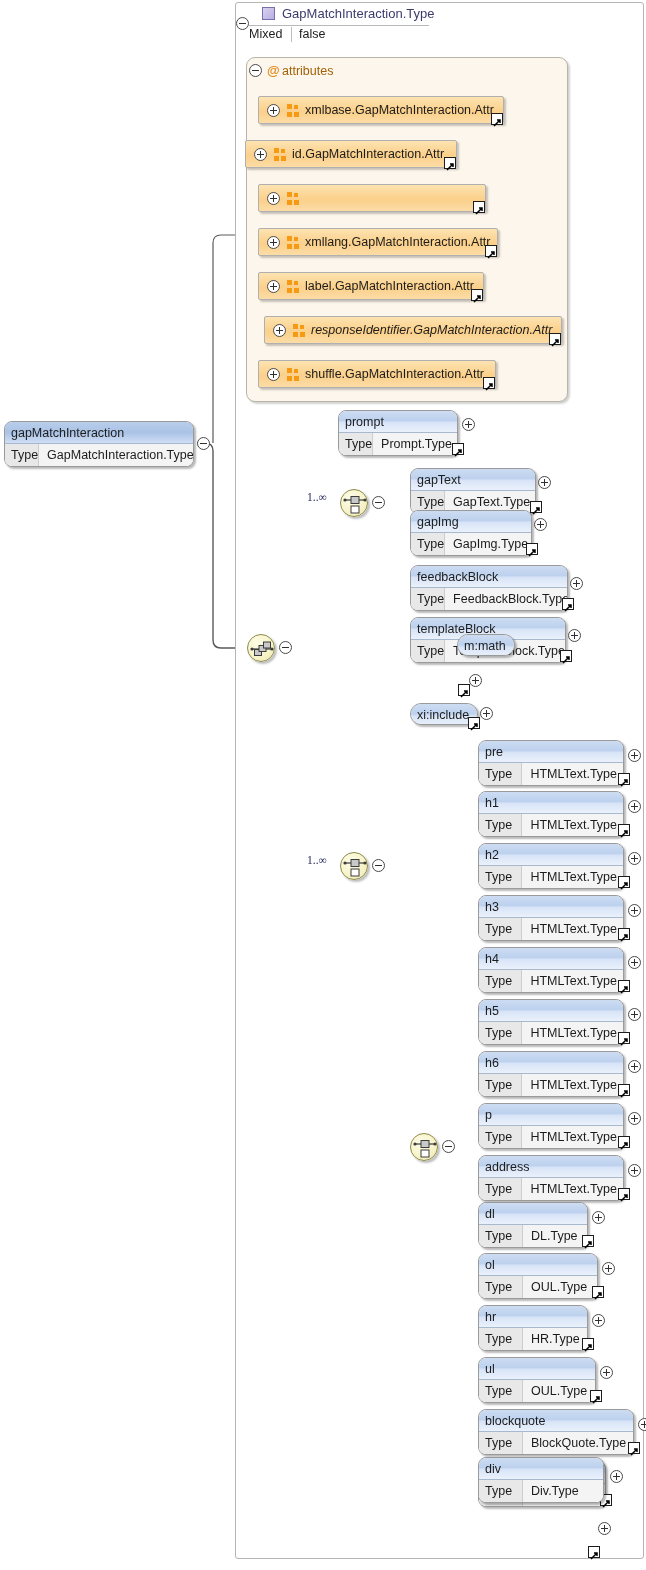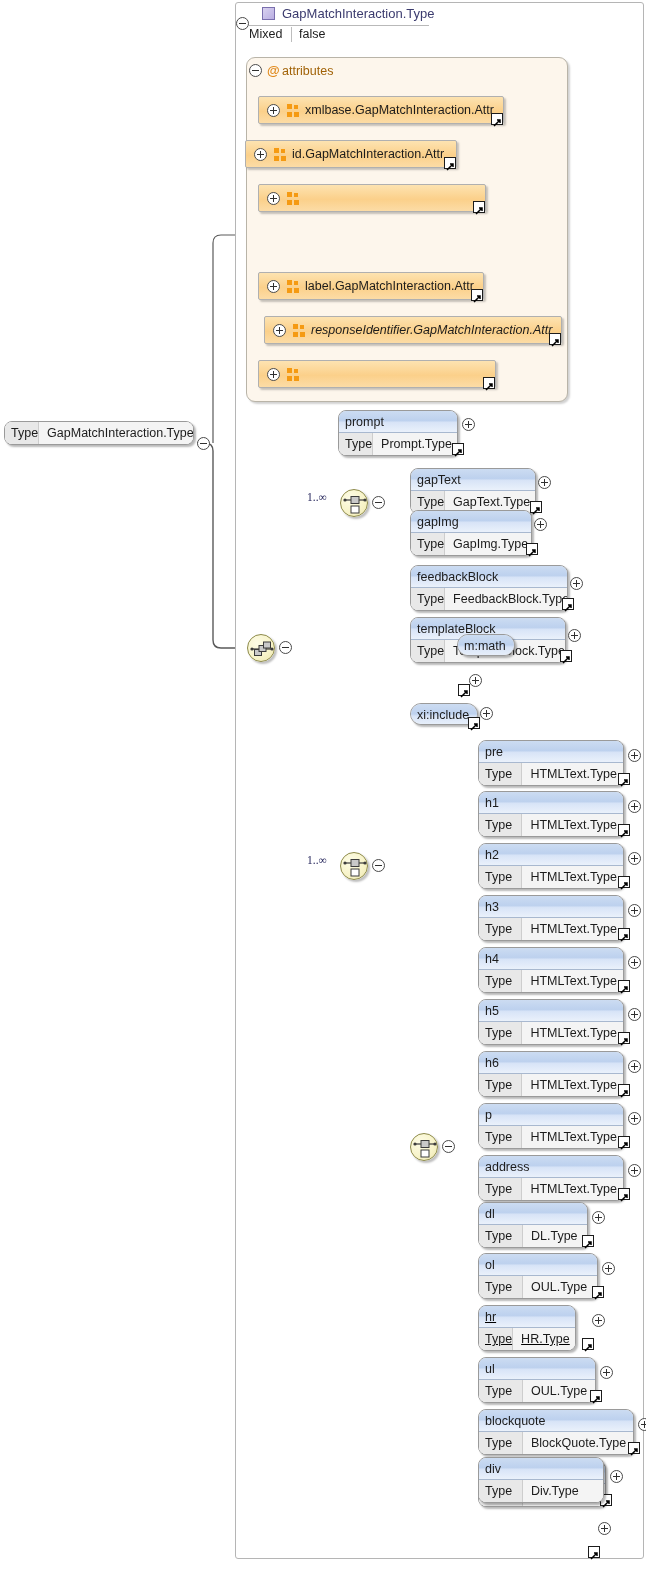--- a/index.html
+++ b/index.html
@@ -314,20 +314,35 @@
       <rect x="0" y="8" width="5" height="5" fill="#f59a12"></rect>
         <rect x="7" y="8" width="5" height="5" fill="#f59a12"></rect>
     </svg>
     <span class="extref" style="left:214px; top:16px;">
       <svg width="10" height="10" viewBox="0 0 10 10">
           <path d="M2 8 L8 2 M5 2 H8 V5" stroke="#000" fill="none" stroke-width="1.5"></path>
         </svg>
     </span>
   </div>
 
+  <div class="abox" style="left:258px; top:228px; width:240px;">
+    <div class="toggle plus" style="left:8px; top:7px;"></div>
+    <svg width="14" height="14" style="position:absolute;left:28px;top:7px;">
+      <rect x="0" y="0" width="5" height="5" fill="#f59a12"></rect>
+        <rect x="7" y="1" width="4" height="4" fill="#f59a12"></rect>
+      <rect x="0" y="8" width="5" height="5" fill="#f59a12"></rect>
+        <rect x="7" y="8" width="5" height="5" fill="#f59a12"></rect>
+    </svg>
+    <span class="alabel">xmllang.GapMatchInteraction.Attr</span>
+    <span class="extref" style="left:226px; top:16px;">
+      <svg width="10" height="10" viewBox="0 0 10 10">
+          <path d="M2 8 L8 2 M5 2 H8 V5" stroke="#000" fill="none" stroke-width="1.5"></path>
+        </svg>
+    </span>
+  </div>
 
   <div class="abox" style="left:258px; top:272px; width:226px;">
     <div class="toggle plus" style="left:8px; top:7px;"></div>
     <svg width="14" height="14" style="position:absolute;left:28px;top:7px;">
       <rect x="0" y="0" width="5" height="5" fill="#f59a12"></rect>
         <rect x="7" y="1" width="4" height="4" fill="#f59a12"></rect>
       <rect x="0" y="8" width="5" height="5" fill="#f59a12"></rect>
         <rect x="7" y="8" width="5" height="5" fill="#f59a12"></rect>
     </svg>
     <span class="alabel">label.GapMatchInteraction.Attr</span>
@@ -355,28 +370,30 @@
   </div>
 
   <div class="abox" style="left:258px; top:360px; width:238px;">
     <div class="toggle plus" style="left:8px; top:7px;"></div>
     <svg width="14" height="14" style="position:absolute;left:28px;top:7px;">
       <rect x="0" y="0" width="5" height="5" fill="#f59a12"></rect>
         <rect x="7" y="1" width="4" height="4" fill="#f59a12"></rect>
       <rect x="0" y="8" width="5" height="5" fill="#f59a12"></rect>
         <rect x="7" y="8" width="5" height="5" fill="#f59a12"></rect>
     </svg>
+    <span class="alabel">shuffle.GapMatchInteraction.Attr</span>
     <span class="extref" style="left:224px; top:16px;">
       <svg width="10" height="10" viewBox="0 0 10 10">
           <path d="M2 8 L8 2 M5 2 H8 V5" stroke="#000" fill="none" stroke-width="1.5"></path>
         </svg>
     </span>
   </div>
 
   <div class="ebox root" style="left:4px; top:421px; width:190px;">
+    <div class="nm">gapMatchInteraction</div>
     <div class="tr">
       <div class="tl">Type</div>
       <div class="tv">GapMatchInteraction.Type</div>
     </div>
   </div>
   <div class="toggle" style="left:197px; top:437px;"></div>
 
   <div class="comp" style="left:247px; top:634px;">
     <svg width="28" height="28" viewBox="0 0 28 28">
       <line x1="4" y1="14" x2="24" y2="14" stroke="#3c3c3c" stroke-width="1.2"></line>
@@ -629,21 +646,21 @@
         <div class="nm">ol</div>
         <div class="tr">
           <div class="tl">Type</div>
           <div class="tv">OUL.Type</div>
         </div>
       </div>
       <span class="extref" style="left: 592px; top: 1286px;"><svg width="10" height="10" viewBox="0 0 10 10">
           <path d="M2 8 L8 2 M5 2 H8 V5" stroke="#000" fill="none" stroke-width="1.5"></path>
         </svg></span>
       <div class="toggle plus" style="left: 602px; top: 1262px;"></div>
-      <div class="ebox" style="left: 478px; top: 1305px; width: 98px; text-decoration: underline;">
+      <div class="ebox" style="left: 478px; top: 1305px; width: 110px;">
         <div class="nm">hr</div>
         <div class="tr">
           <div class="tl">Type</div>
           <div class="tv">HR.Type</div>
         </div>
       </div>
       <span class="extref" style="left: 582px; top: 1338px;"><svg width="10" height="10" viewBox="0 0 10 10">
           <path d="M2 8 L8 2 M5 2 H8 V5" stroke="#000" fill="none" stroke-width="1.5"></path>
         </svg></span>
       <div class="toggle plus" style="left: 592px; top: 1314px;"></div>

